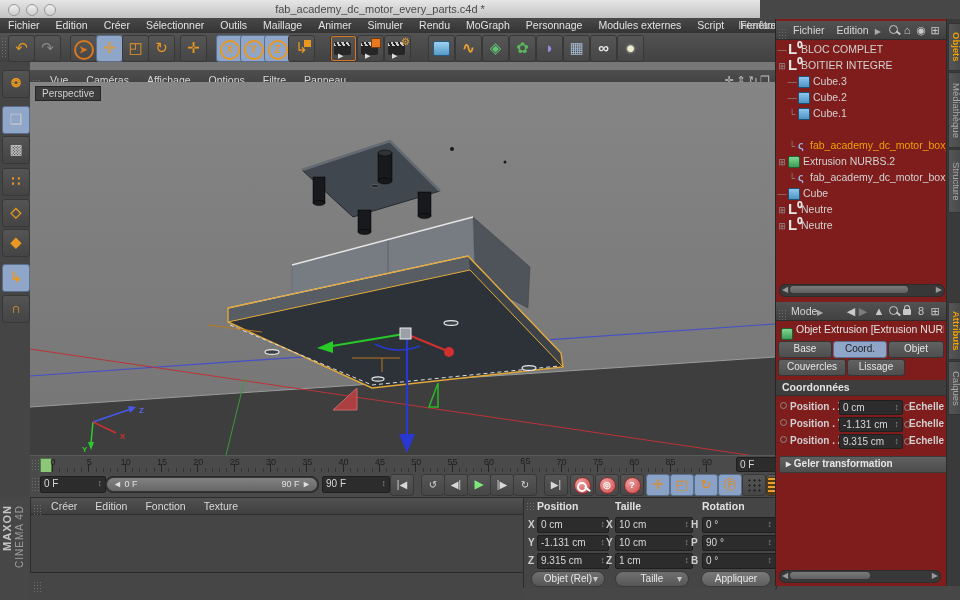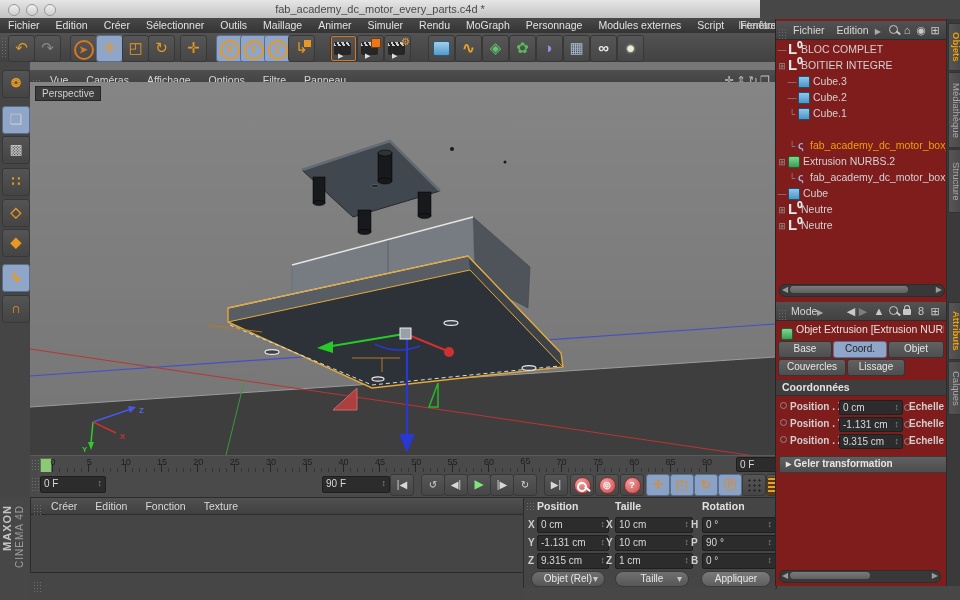--- a/index.html
+++ b/index.html
@@ -336,20 +336,26 @@
         <span class="tick-num" style="left: 594.28px;">80</span>
         <span class="tick-num" style="left: 630.61px;">85</span>
         <span class="tick-num" style="left: 666.94px;">90</span>
       </div>
     <div class="rfield fld"><span>0 F</span><span class="st">↕</span></div>
   </div>
 
   <div class="abs transport">
     <div class="handle" style="left:1px;top:5px;height:15px"></div>
     <div class="pfld fld" style="left:10px;width:58px"><span>0 F</span><span class="st">↕</span></div>
+    <div class="slider">
+      <div class="slider-fill">
+          <span class="l">◄ 0 F</span>
+          <span class="r">90 F ►</span>
+        </div>
+    </div>
     <div class="pfld fld" style="left:292px;width:60px"><span>90 F</span><span class="st">↕</span></div>
 
     <div class="pbtn" style="left:360px"><span>|◀</span></div>
     <div class="pbtn" style="left:391px"><span>↺</span></div>
     <div class="pbtn" style="left:414px"><span>◀|</span></div>
     <div class="pbtn play" style="left:437px"><span>▶</span></div>
     <div class="pbtn" style="left:460px"><span>|▶</span></div>
     <div class="pbtn" style="left:483px"><span>↻</span></div>
     <div class="pbtn" style="left:514px"><span>▶|</span></div>
 

